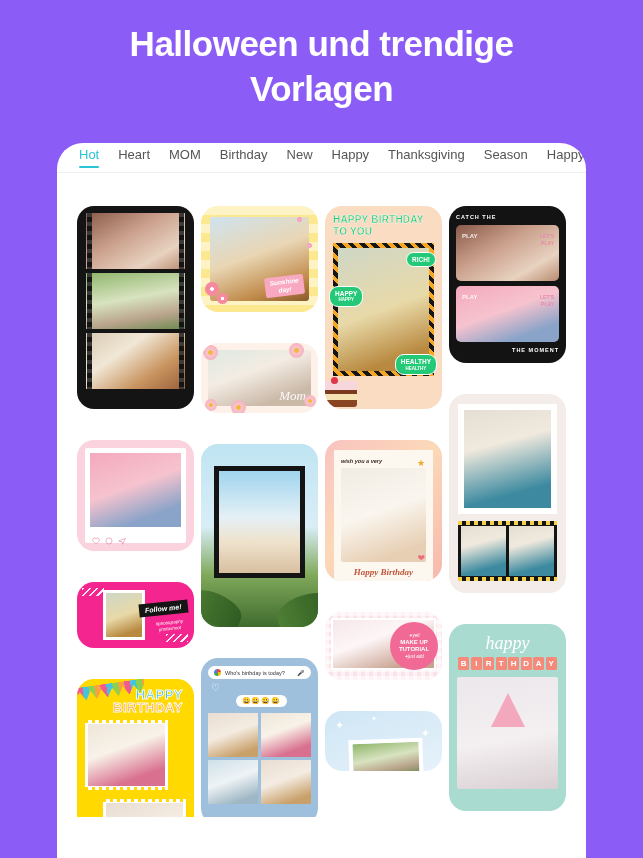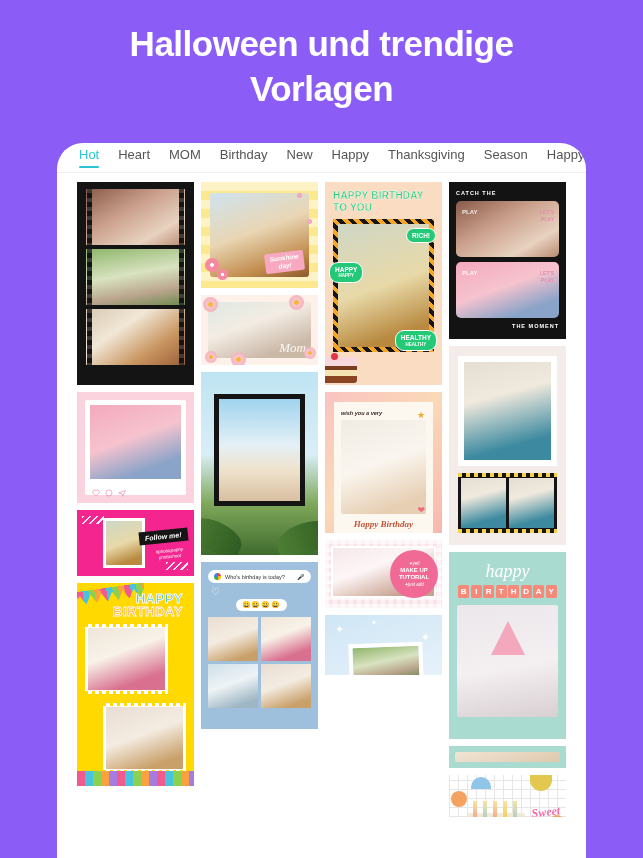--- a/index.html
+++ b/index.html
@@ -53,22 +53,22 @@
   }
 
   
   .grid {
     display: flex; gap: 7px;
     padding: 9px 20px 0 20px;
     height: 644px; overflow: hidden;
   }
   .col { display: flex; flex-direction: column; gap: 7px; width: 118px; flex: 1; }
   .card {
-    width: 100%; border-radius: 0; overflow: hidden;
-    position: relative; flex: none;
+    width: 100%; border-radius: 17px; overflow: hidden;
+    position: relative; flex: none; margin-top: 24px;
   }
 
   
   .ph { position: absolute; background-size: cover; }
   .grad-warm  { background: linear-gradient(150deg,#8a5a4a,#caa08c 40%,#e8d2c0 75%,#b98a70); }
   .grad-park  { background: linear-gradient(170deg,#8fb56a,#d8e3c0 45%,#b9a48c 75%,#6d8a4e); }
   .grad-food  { background: linear-gradient(145deg,#d9cbb4,#f1e7d6 35%,#c8945f 70%,#9b5f3a); }
   .grad-beach { background: linear-gradient(180deg,#9fd4ee,#e4f0f6 45%,#efe2cc 70%,#d8bfa0); }
   .grad-dog   { background: linear-gradient(160deg,#cfe3ef,#e9d6b4 45%,#c08a4a 80%,#8a5a2c); }
   .grad-mom   { background: linear-gradient(160deg,#dfe9e2,#f3ece3 40%,#cbb9a8 80%); }

